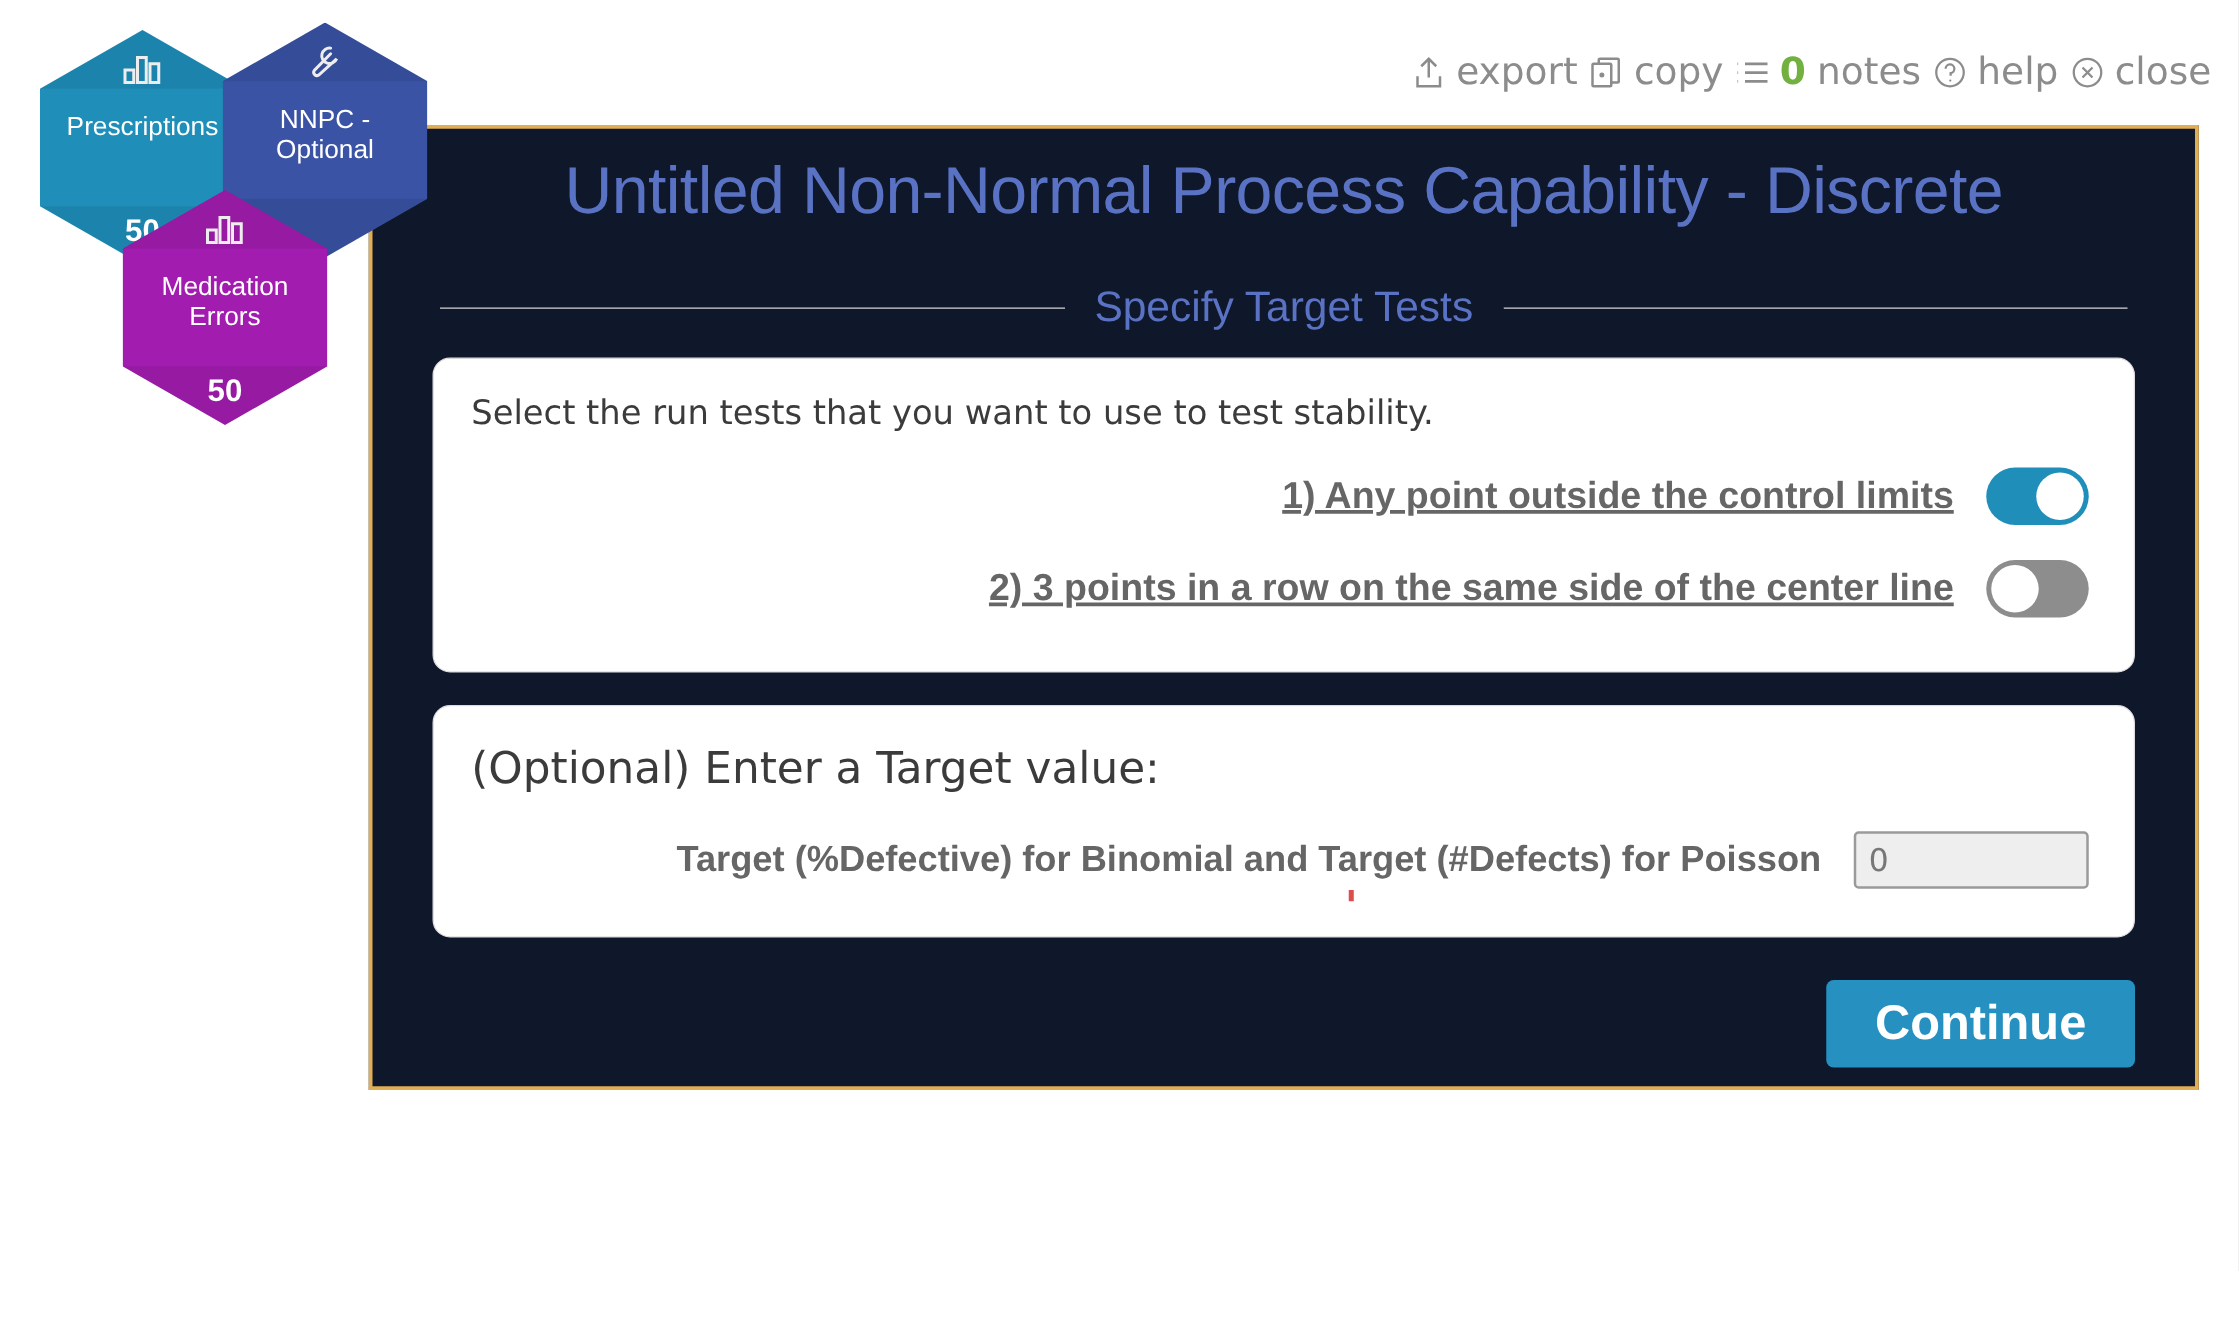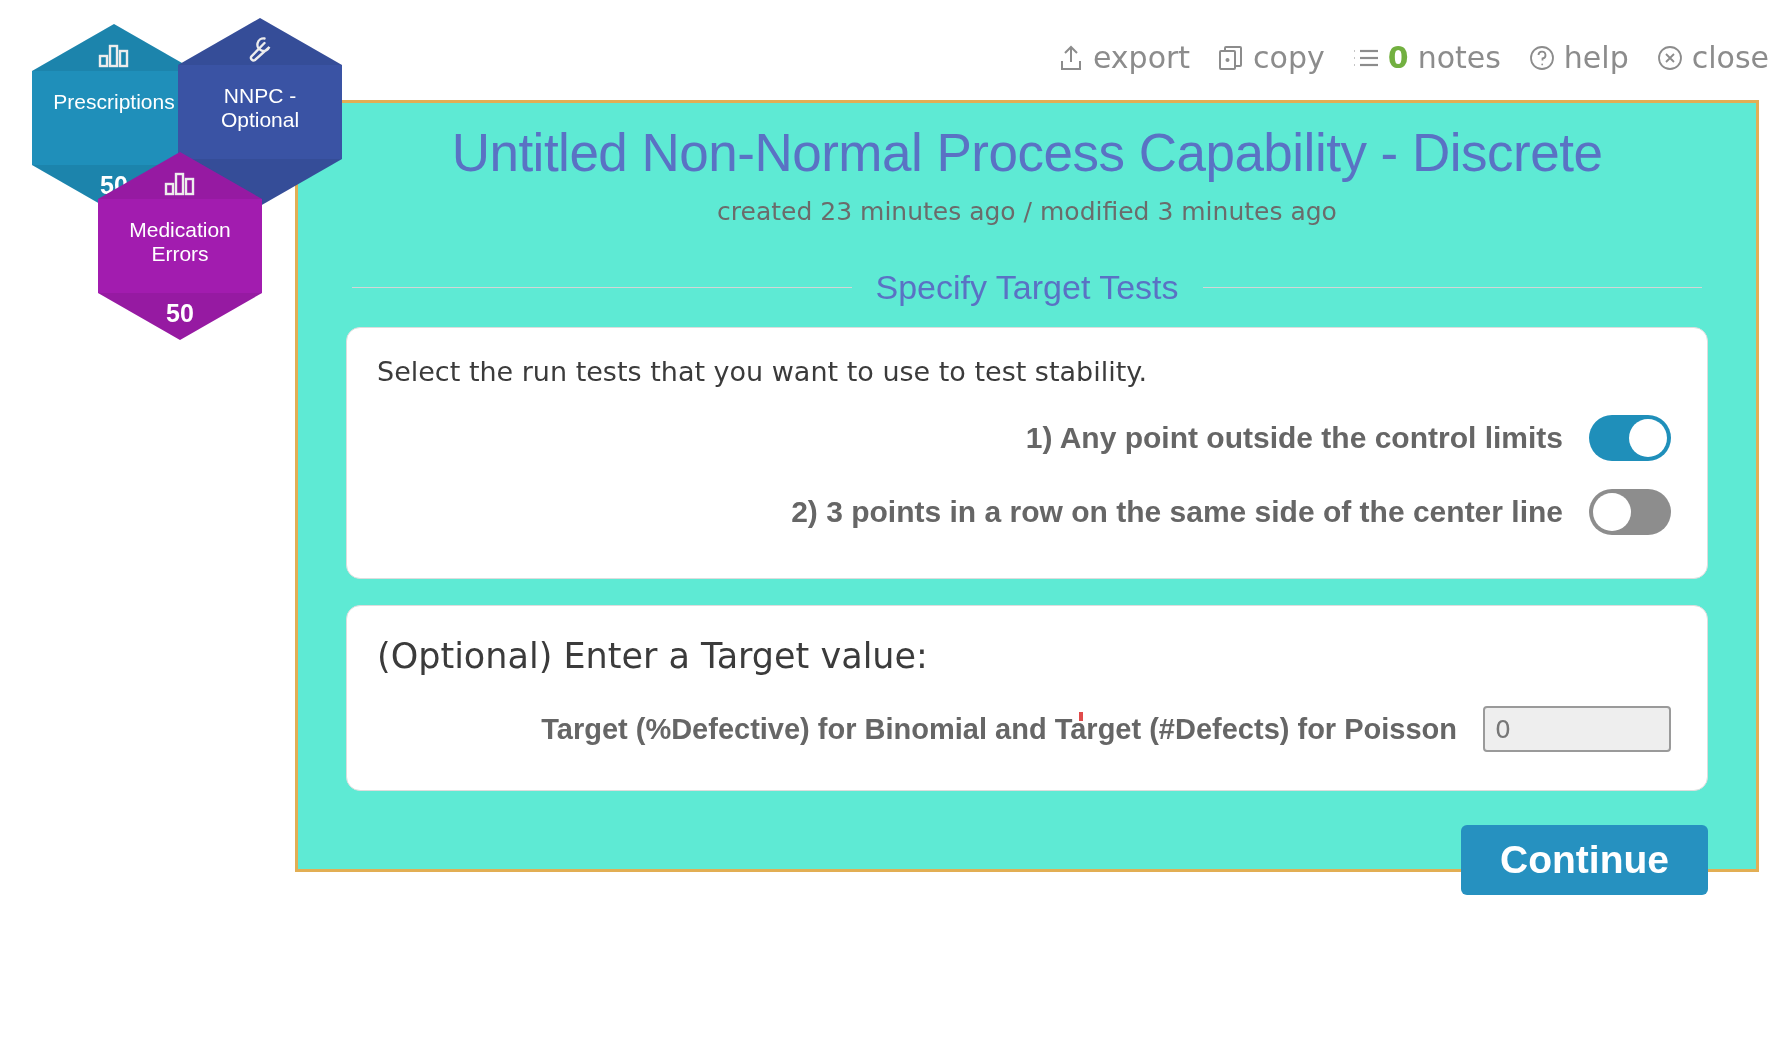--- a/index.html
+++ b/index.html
@@ -15,21 +15,21 @@
     overflow: hidden;
   }
 
   
   .toolbar {
     position: absolute;
     top: 40px;
     right: 22px;
     display: flex;
     align-items: center;
-    gap: 26px;
+    gap: 8px;
     font-size: 30px;
     color: #8c8c8c;
     font-family: "DejaVu Sans", sans-serif;
     z-index: 40;
   }
   .tool-item {
     display: flex;
     align-items: center;
     gap: 7px;
     cursor: pointer;
@@ -108,21 +108,21 @@
   #hex-nnpc        { left: 178px; top: 18px; background: #3a53a4; }
   #hex-medication  { left: 98px;  top: 152px; background: #a21caf; }
 
   
   .panel {
     position: absolute;
     left: 295px;
     top: 100px;
     width: 1464px;
     height: 772px;
-    background: #5eead4;
+    background: #0f172a;
     border: 3px solid #e2ae54;
     box-sizing: border-box;
     z-index: 10;
   }
   .panel-inner {
     padding: 18px 48px 0 48px;
     height: 100%;
     box-sizing: border-box;
     position: relative;
   }
@@ -189,20 +189,21 @@
     align-items: center;
     justify-content: flex-end;
     gap: 26px;
     margin-top: 28px;
   }
   .test-label {
     font-size: 30px;
     color: #666666;
     font-weight: 600;
     white-space: nowrap;
+    text-decoration: underline;
   }
   .toggle {
     width: 82px;
     height: 46px;
     border-radius: 23px;
     position: relative;
     flex: 0 0 auto;
     cursor: pointer;
   }
   .toggle.on  { background: #1f8fba; }
@@ -383,21 +384,20 @@
     <div class="hex-title">Medication Errors</div>
     <div class="hex-count">50</div>
   </div>
 
 </div>
 
 <div class="panel">
   <div class="panel-inner">
 
     <div class="page-title">Untitled Non-Normal Process Capability - Discrete</div>
-    <div class="page-subtitle">created 23 minutes ago / modified 3 minutes ago</div>
 
     <div class="section-header">
       <div class="rule"></div>
       <div class="section-title">Specify Target Tests</div>
       <div class="rule"></div>
     </div>
 
     <div class="card" id="runtests-card">
       <div class="card-intro">Select the run tests that you want to use to test stability.</div>
 

